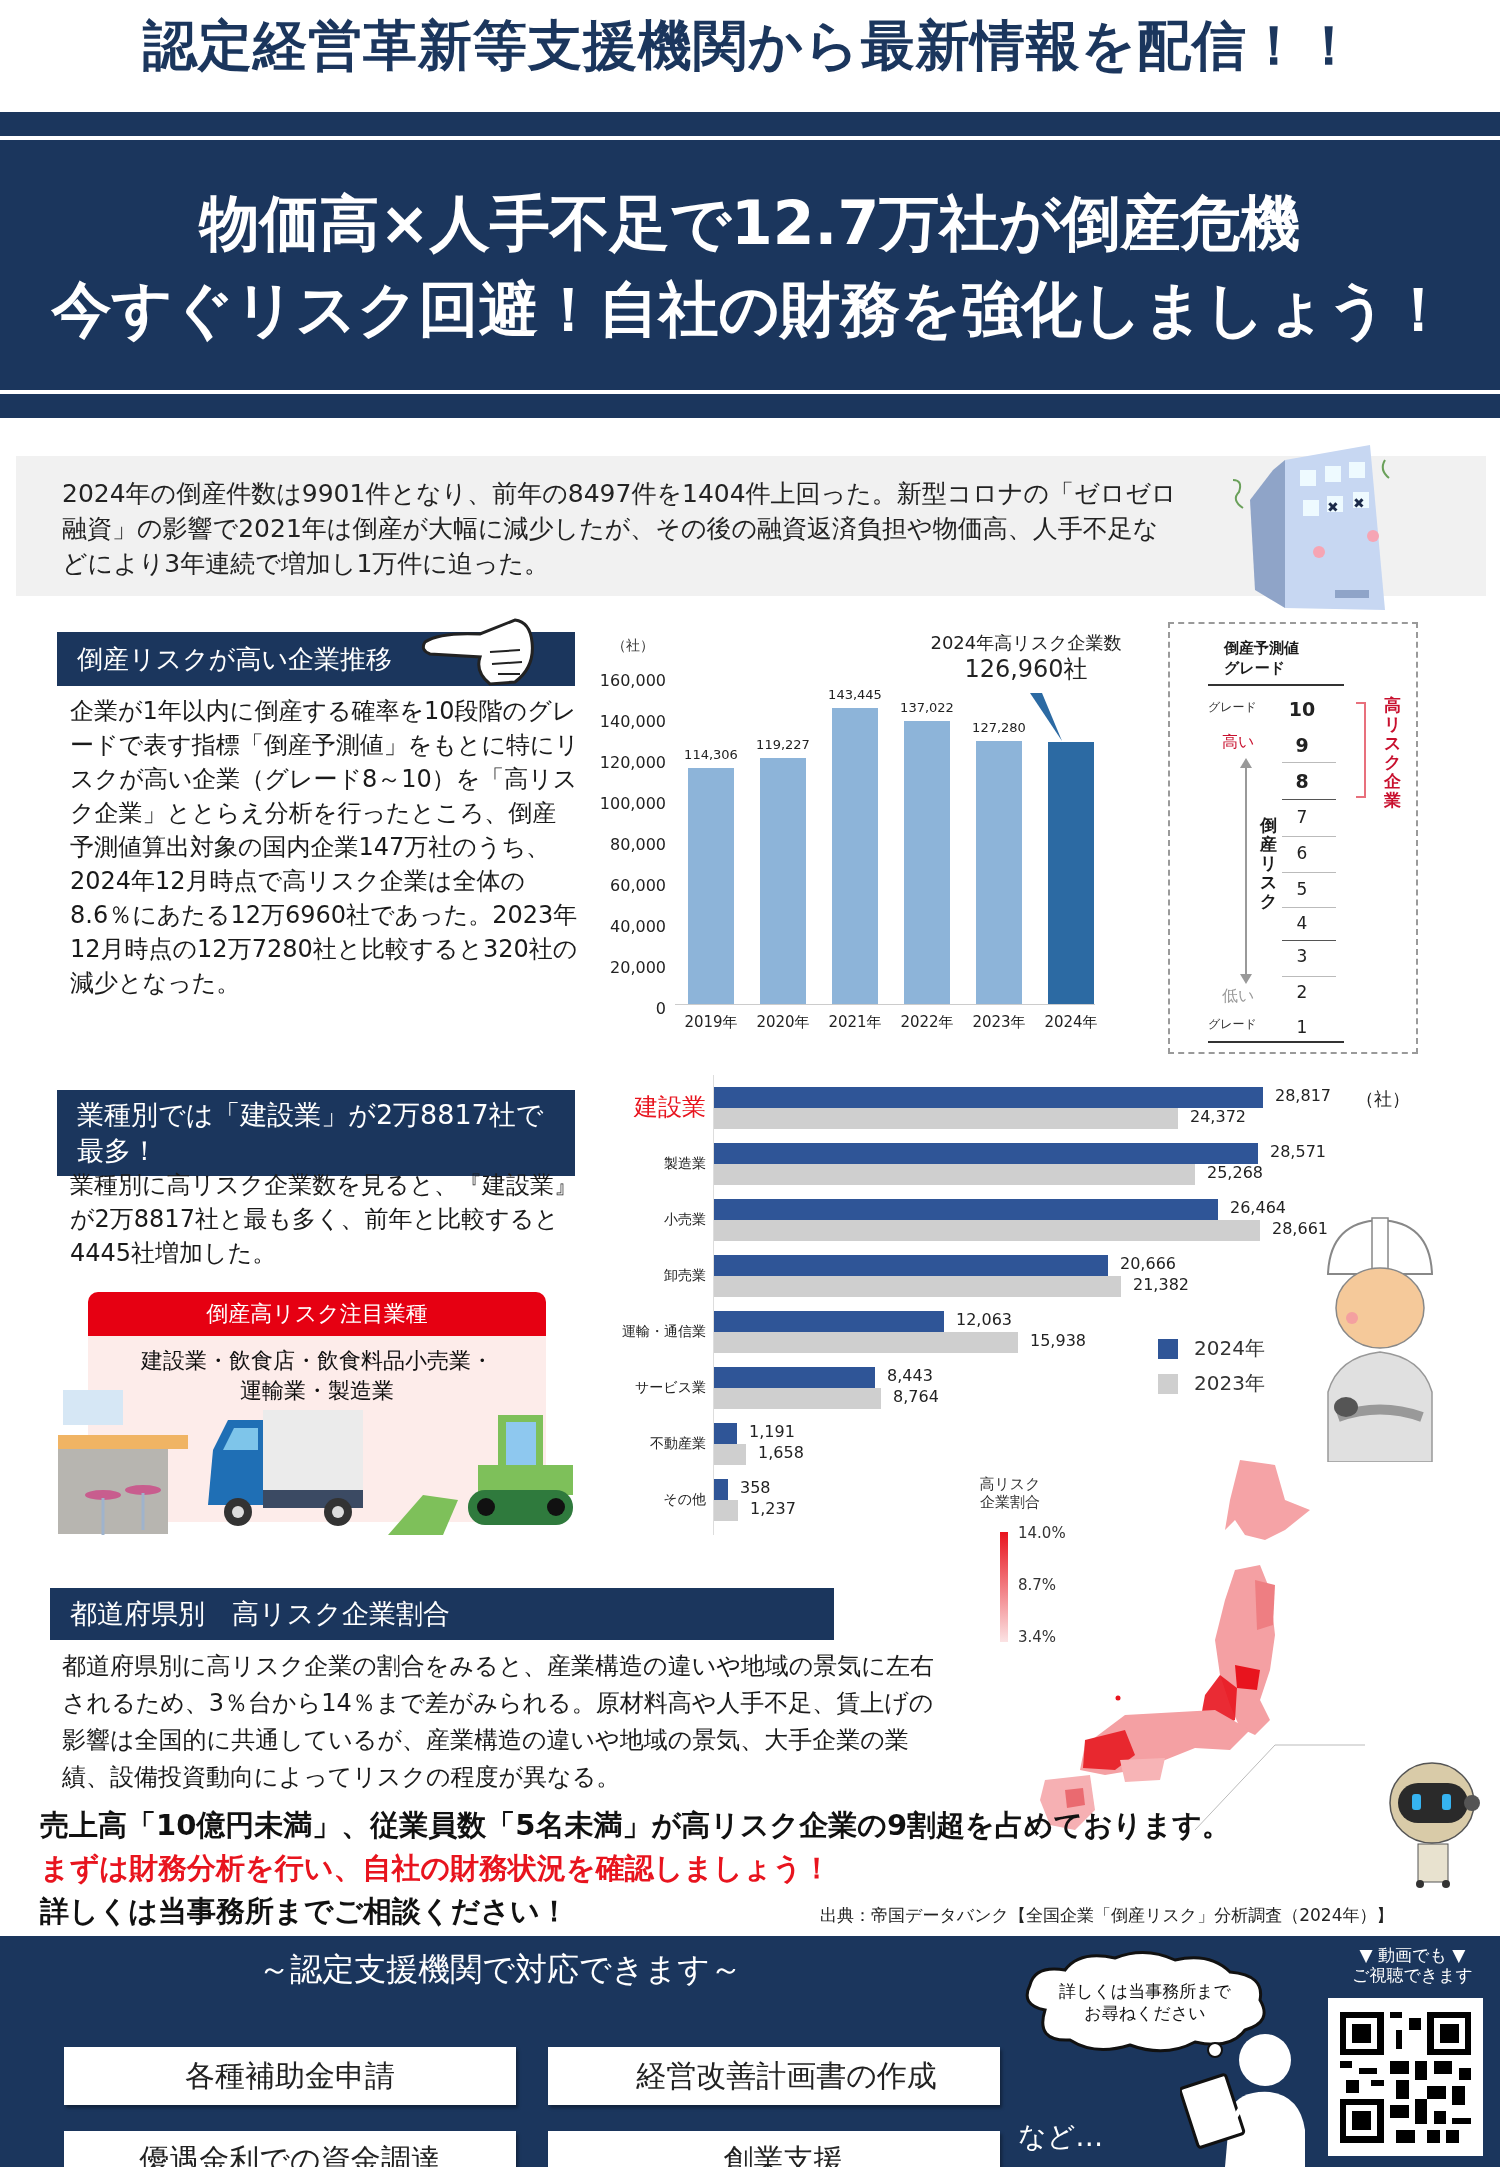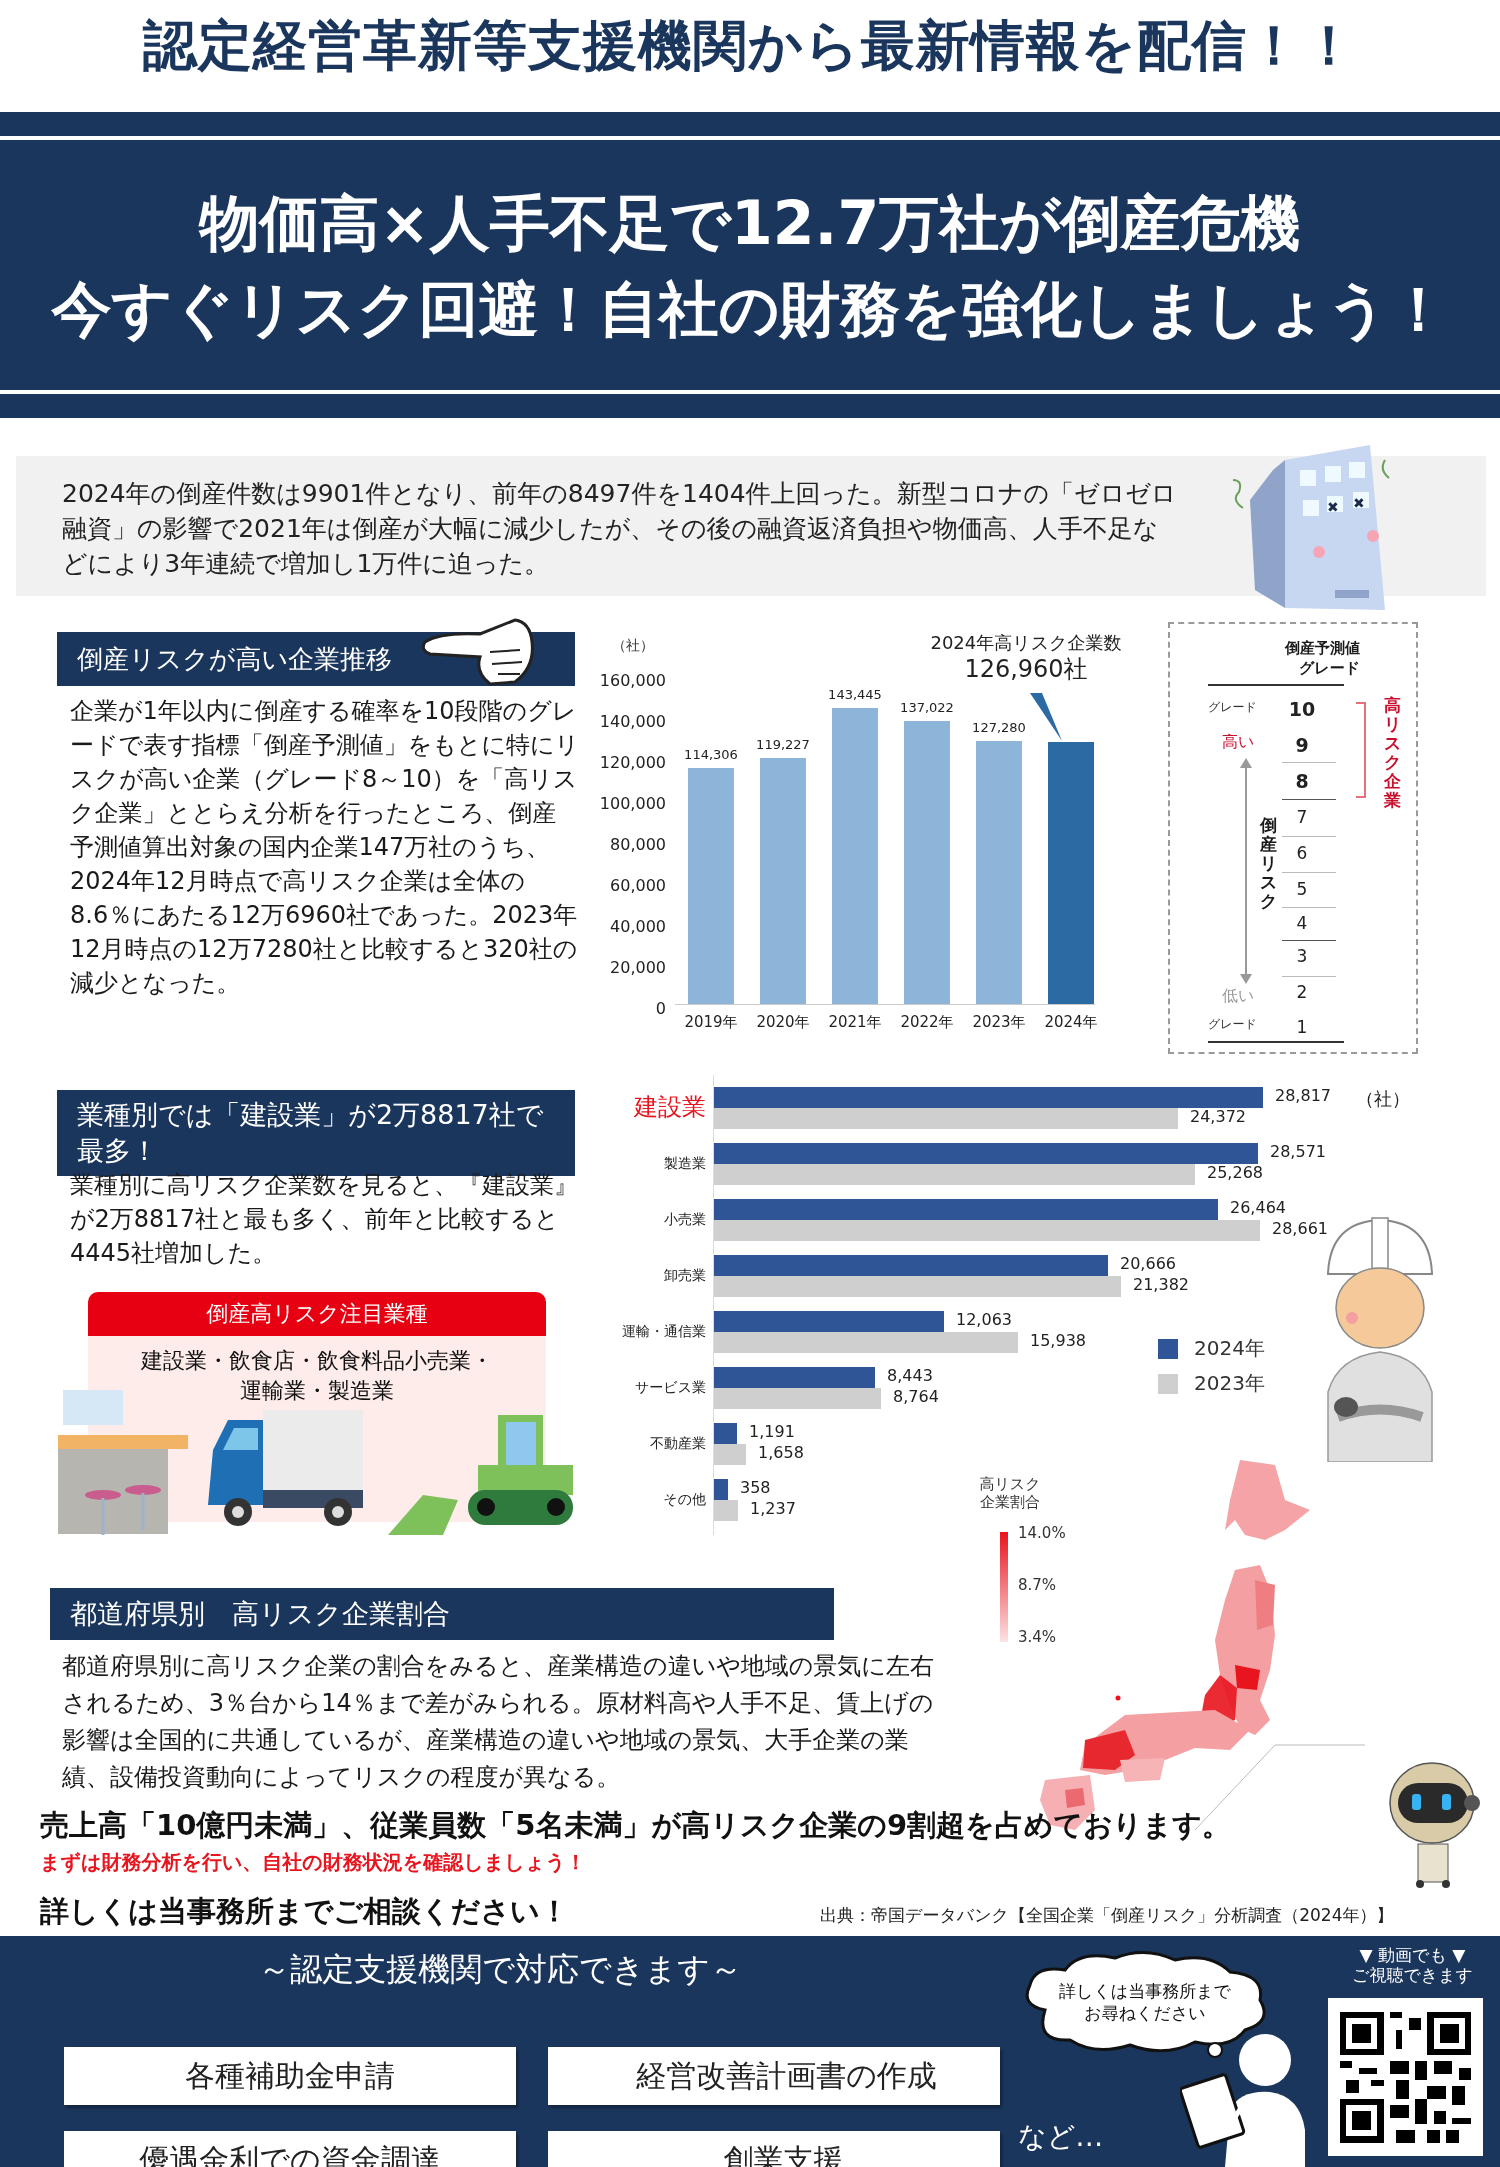--- a/index.html
+++ b/index.html
@@ -47,21 +47,21 @@
   .bar1 { position: absolute; bottom: 0; width: 46px; background: #8db4d9; }
   .bar1.hl { background: #2c6aa3; }
   .bar1-val { position: absolute; font-size: 13px; color: #222; width: 80px; text-align: center; }
   .xtick { position: absolute; font-size: 15px; color: #222; width: 70px; text-align: center; }
   #chart1-callout-label { left: 336px; top: 6px; font-size: 18px; color: #222; text-align: center; width: 200px; }
   #chart1-callout-value { left: 336px; top: 28px; font-size: 24px; color: #222; text-align: center; width: 200px; }
   #chart1-callout-arrow { left: 440px; top: 68px; width: 40px; height: 50px; }
 
   
   #grade-panel { left: 1168px; top: 622px; width: 250px; height: 432px; border: 2px dashed #9a9a9a; }
-  #grade-title { left: 40px; top: 14px; width: 150px; text-align: right; font-size: 15px; font-weight: bold; line-height: 20px; }
+  #grade-title { left: 54px; top: 14px; width: 150px; text-align: left; font-size: 15px; font-weight: bold; line-height: 20px; }
   #grade-title-line { left: 38px; top: 60px; width: 136px; height: 2px; background: #333; }
   .grade-num { position: absolute; left: 110px; width: 44px; text-align: center; font-size: 17px; color: #222; }
   .grade-num.big { font-size: 19px; font-weight: bold; }
   .grade-sep { position: absolute; left: 112px; width: 54px; height: 1px; background: #bbb; }
   .grade-sep.dark { background: #555; }
   #grade-label-top { left: 38px; top: 75px; font-size: 12px; color: #333; }
   #grade-label-bottom { left: 38px; top: 392px; font-size: 12px; color: #333; }
   #grade-high { left: 52px; top: 108px; font-size: 16px; color: #c8102e; }
   #grade-low { left: 52px; top: 362px; font-size: 16px; color: #999; }
   #grade-arrow { left: 70px; top: 134px; width: 12px; height: 226px; }
@@ -97,21 +97,21 @@
   #map { left: 985px; top: 1460px; width: 430px; height: 370px; }
   #map-legend-title { left: 975px; top: 1475px; font-size: 15px; line-height: 18px; color: #333; text-align: center; width: 70px; }
   #map-legend-bar { left: 1000px; top: 1532px; width: 8px; height: 110px; background: linear-gradient(#e8141e, #fbe3e4); }
   .map-legend-tick { position: absolute; left: 1018px; font-size: 15px; color: #333; }
 
   
   #robot { left: 1370px; top: 1758px; width: 110px; height: 130px; }
 
   
   #conclusion-1 { left: 40px; top: 1806px; font-size: 29px; font-weight: bold; color: #111; white-space: nowrap; }
-  #conclusion-2 { left: 40px; top: 1849px; font-size: 20px; font-weight: bold; color: #e8141e; white-space: nowrap; }
+  #conclusion-2 { left: 40px; top: 1849px; font-size: 29px; font-weight: bold; color: #e8141e; white-space: nowrap; }
   #conclusion-3 { left: 40px; top: 1892px; font-size: 29px; font-weight: bold; color: #111; white-space: nowrap; }
   #source-credit { left: 820px; top: 1904px; font-size: 17px; color: #222; white-space: nowrap; }
 
   
   #footer { left: 0; top: 1936px; width: 1500px; height: 231px; }
   #footer-title { left: 0; top: 1948px; width: 1000px; text-align: center; font-size: 32px; color: #fff; }
   .service-btn { position: absolute; width: 452px; height: 58px; background: #fff; display: flex; align-items: center; justify-content: center; font-size: 30px; color: #222; box-shadow: 2px 3px 3px rgba(0,0,0,0.35); margin-top: 39px; }
   #svc-1 { left: 64px; top: 2008px; }
   #svc-2 { left: 548px; top: 2008px; padding-left: 25px; }
   #svc-3 { left: 64px; top: 2092px; }

